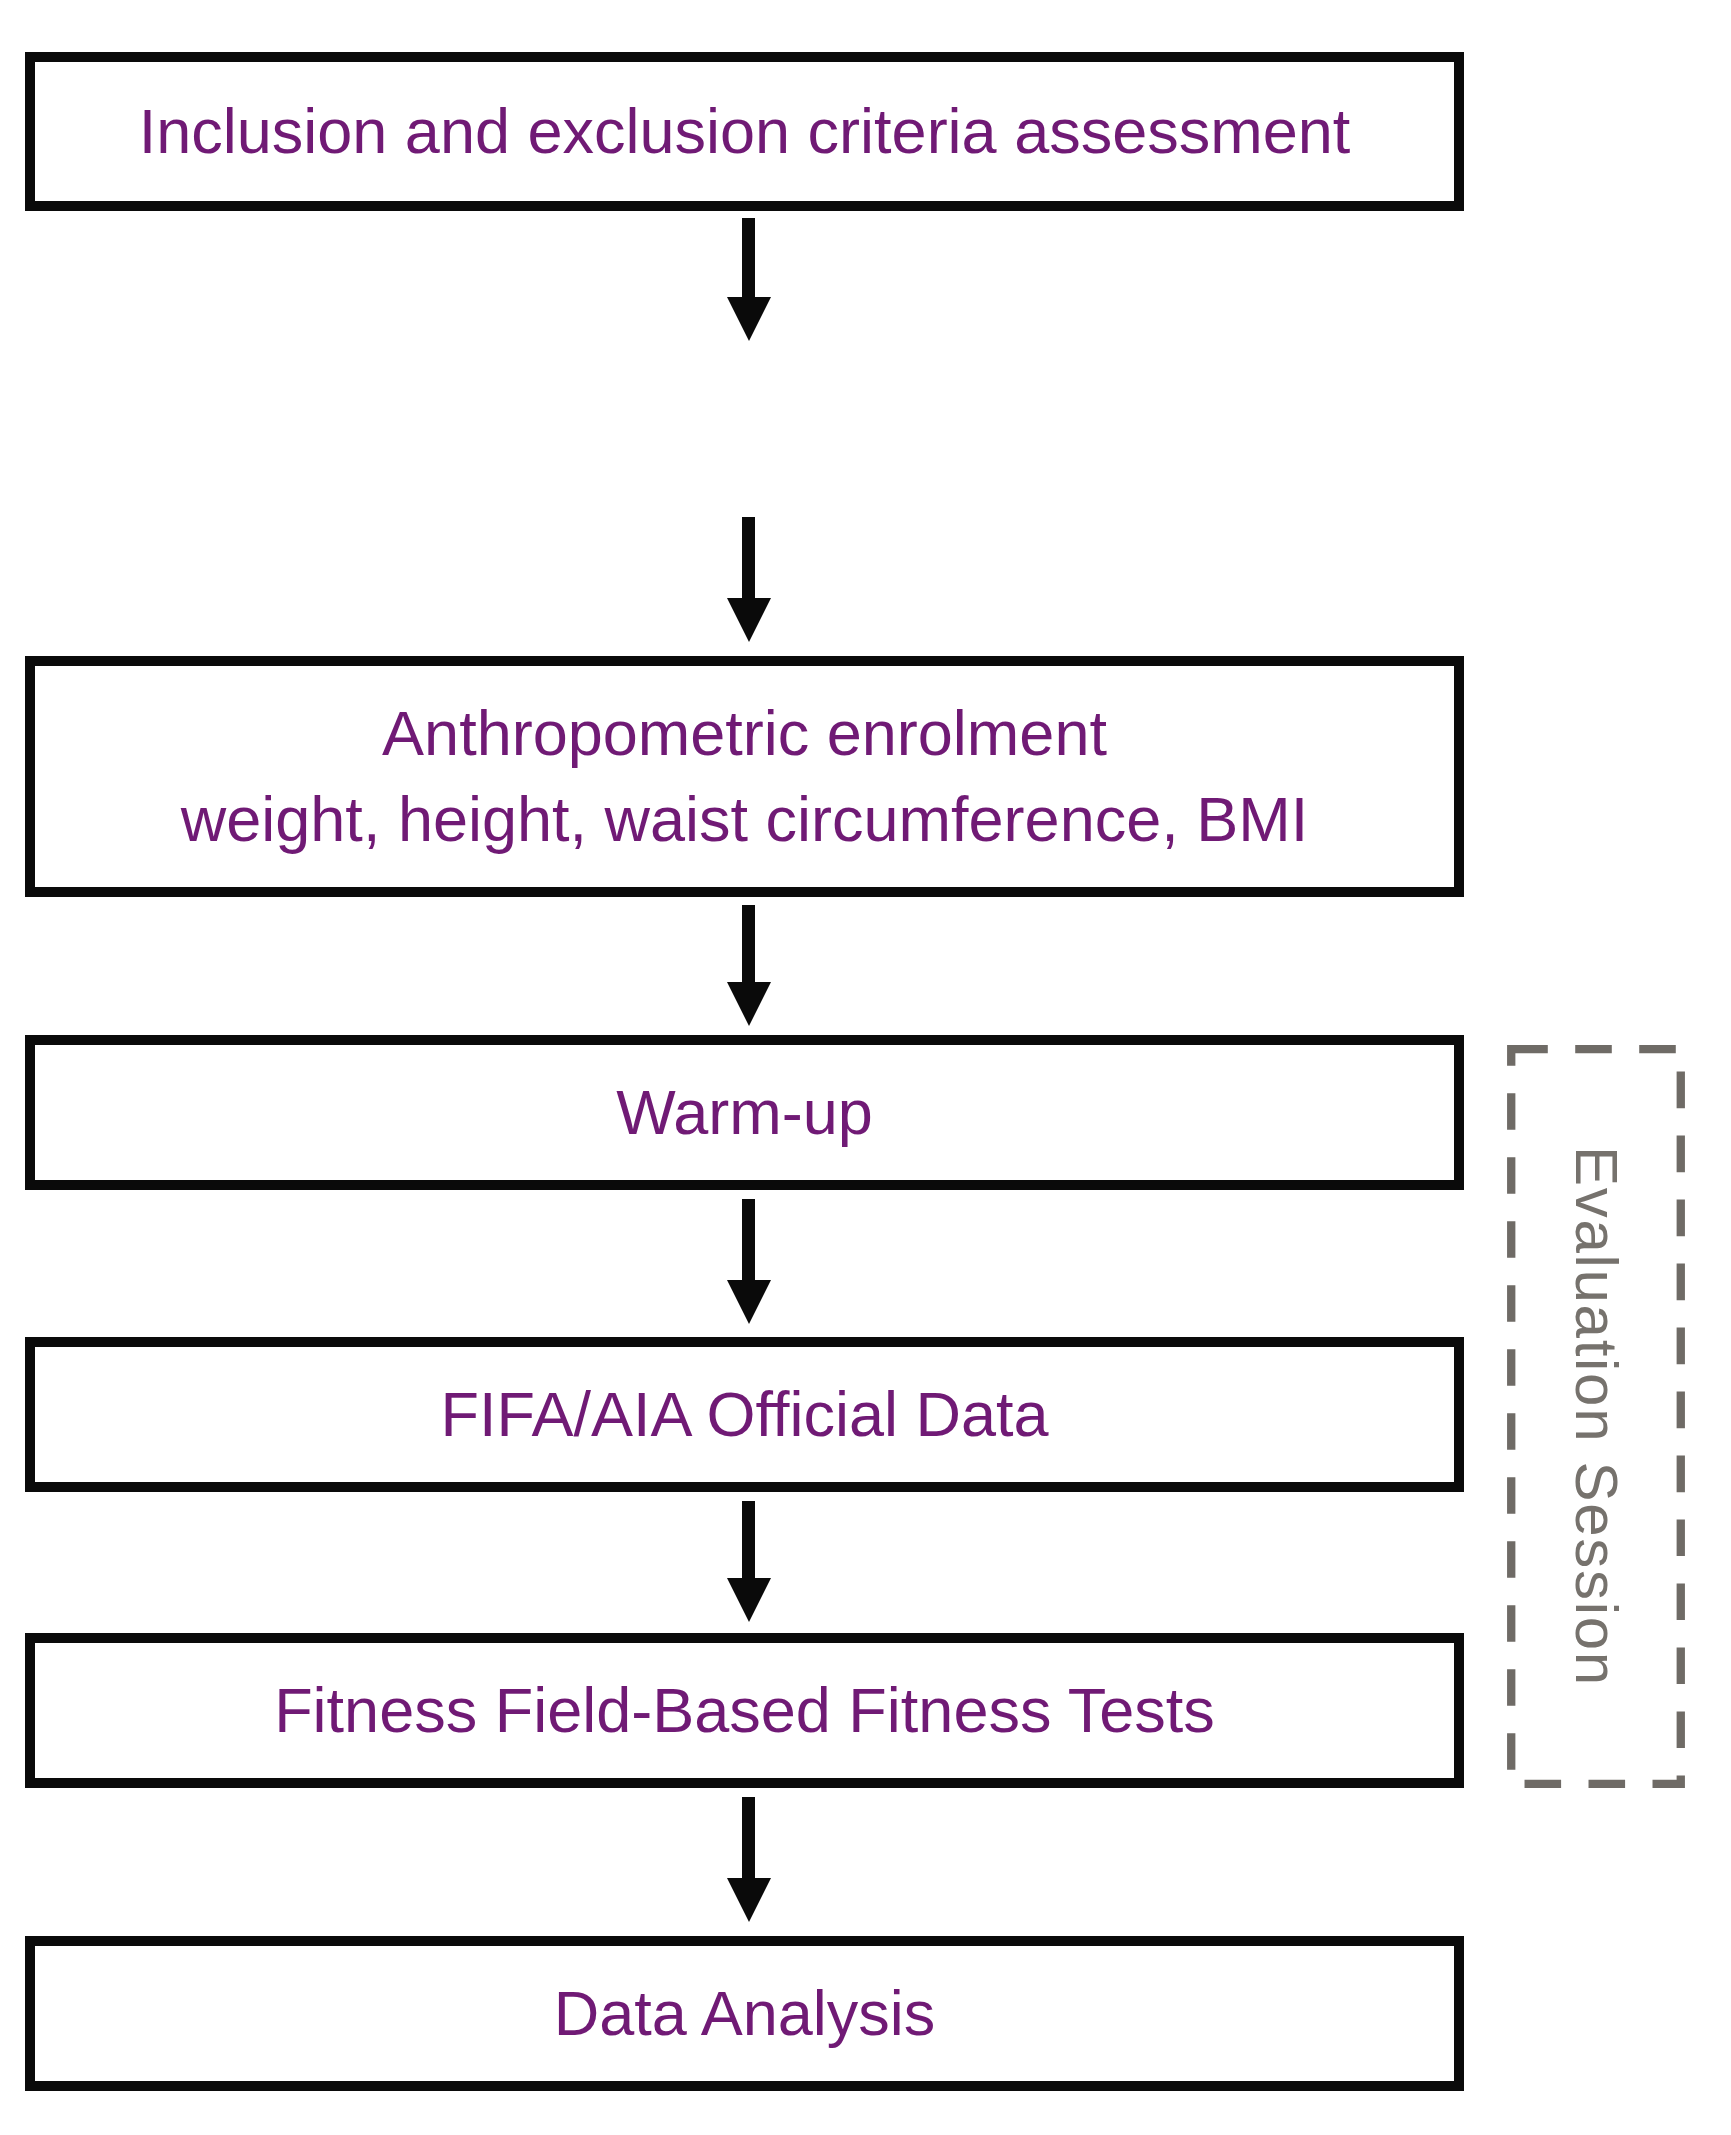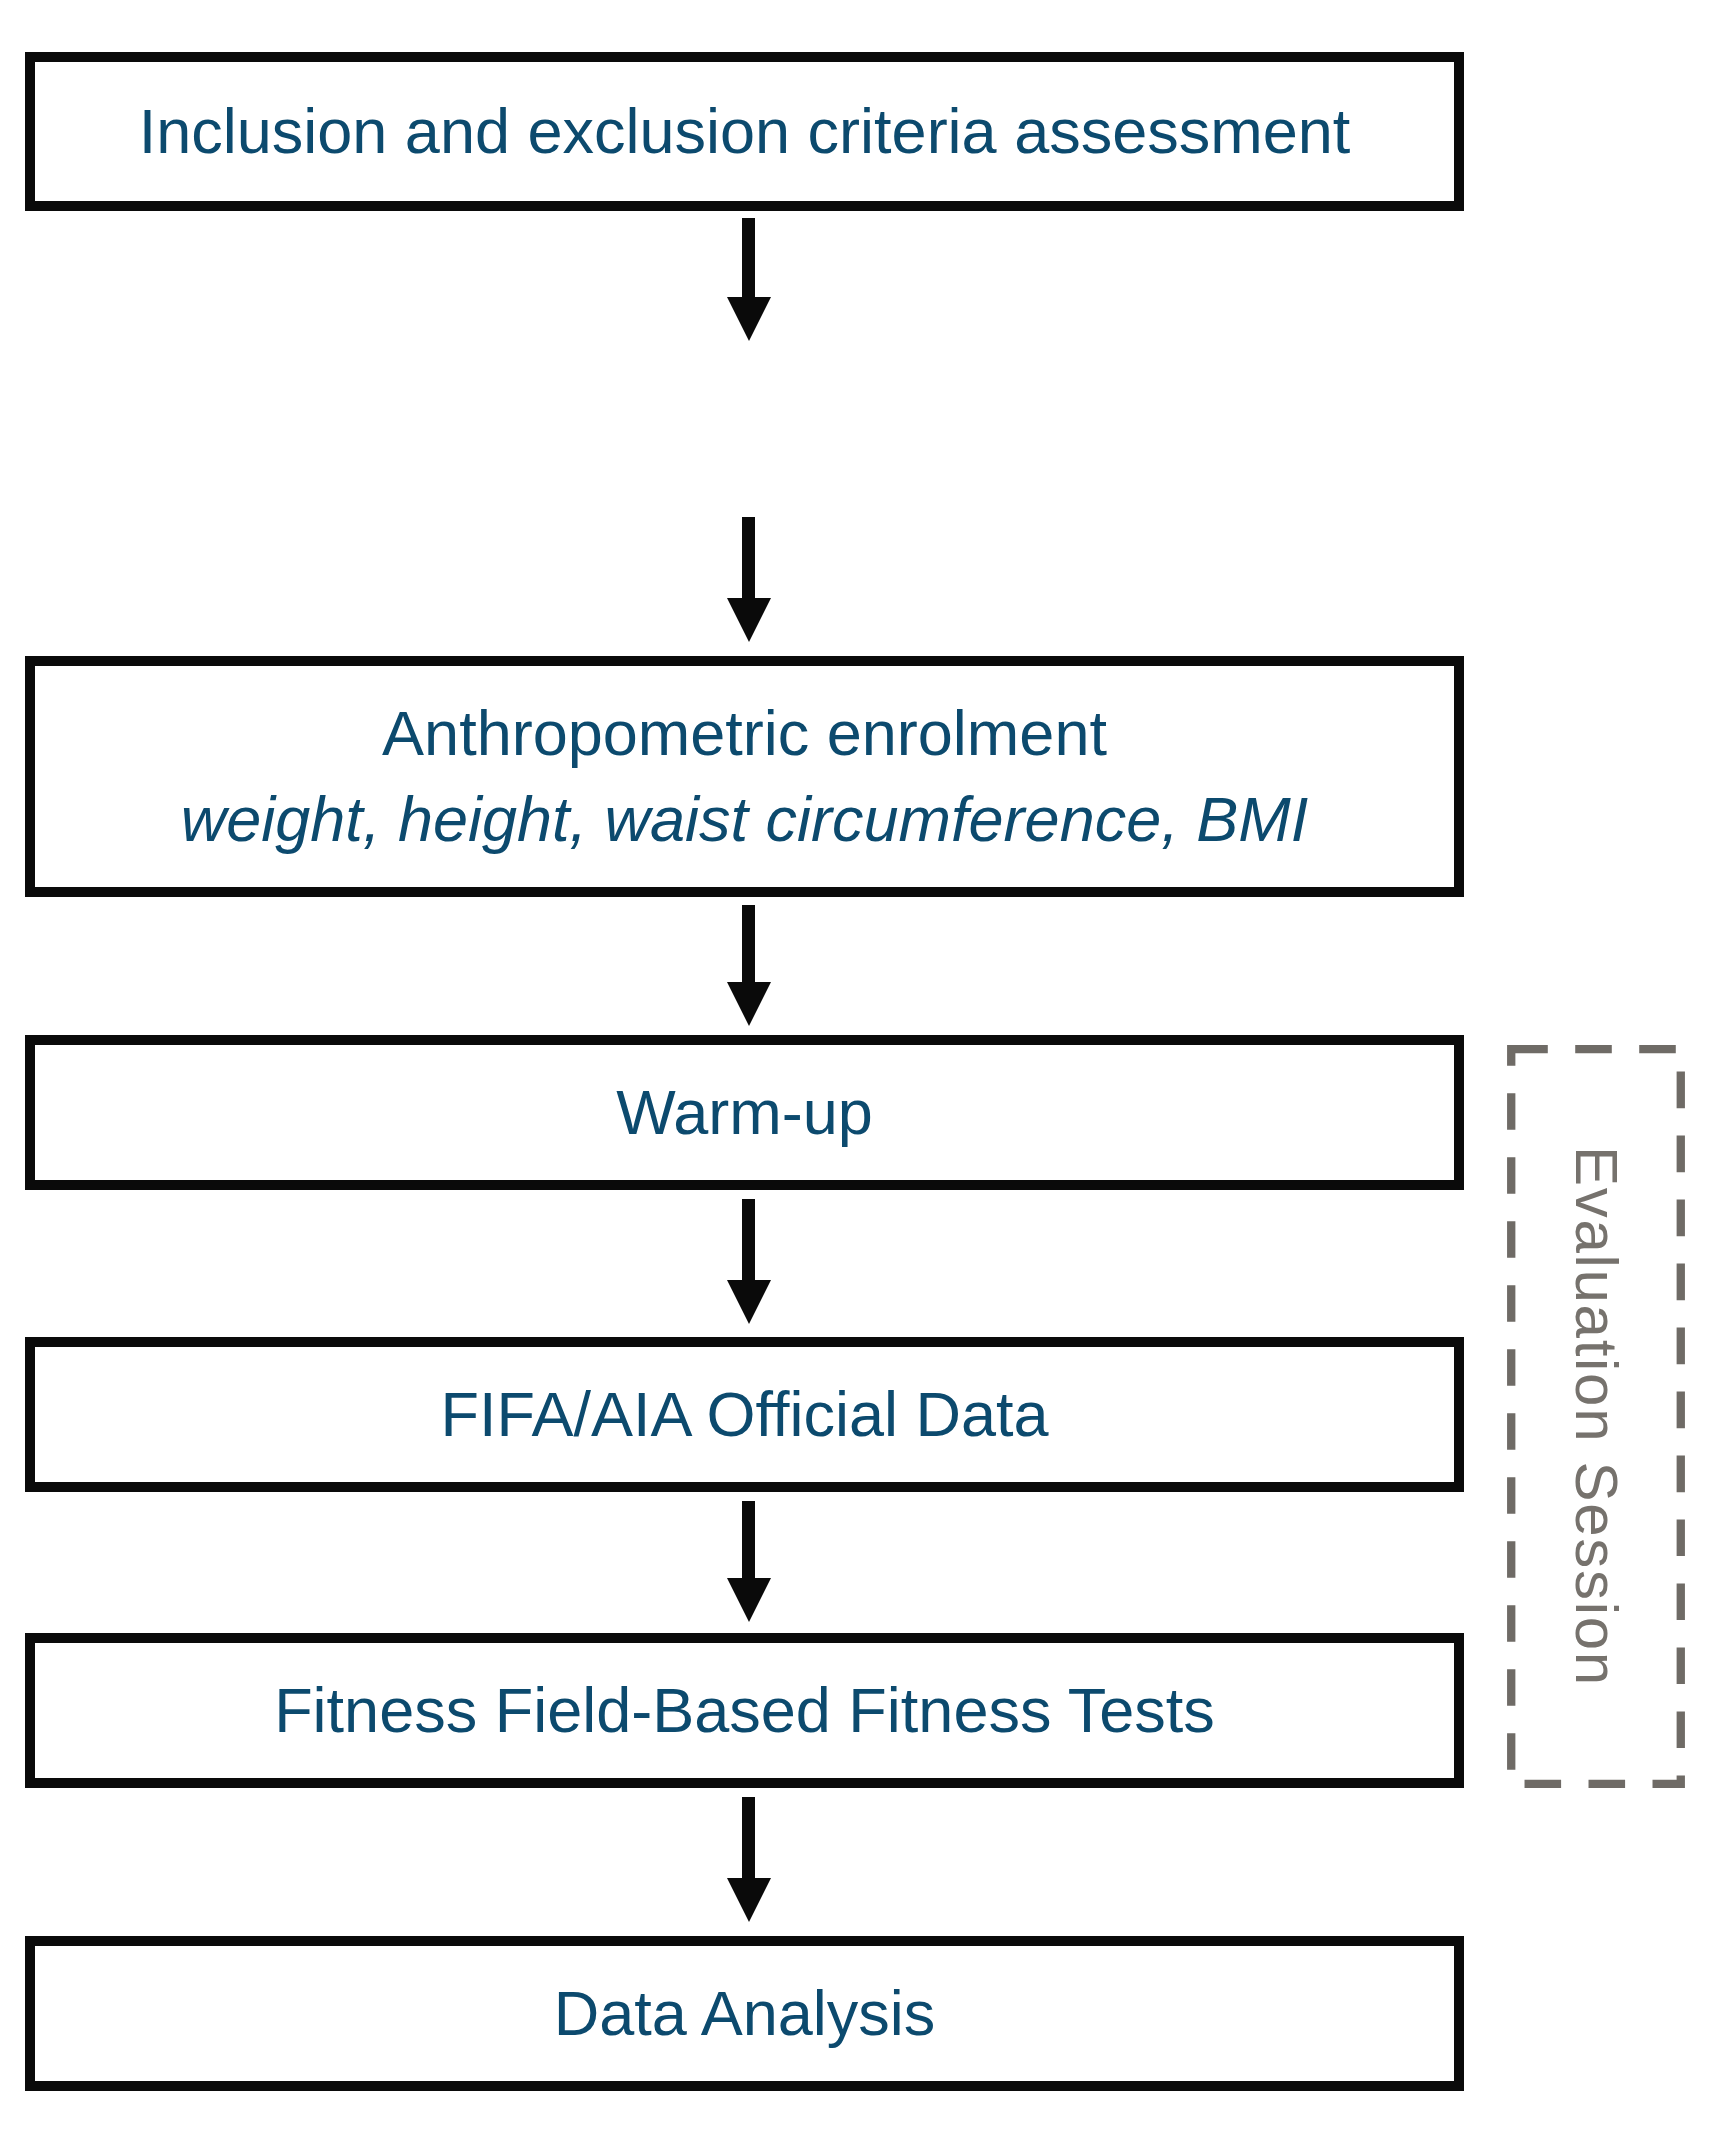--- a/index.html
+++ b/index.html
@@ -20,26 +20,25 @@
     left: 25px;
     width: 1439px;
     box-sizing: border-box;
     border: 10.8px solid #0a0a0a;
     background: #ffffff;
     display: flex;
     flex-direction: column;
     align-items: center;
     justify-content: center;
     text-align: center;
-    color: #0c4a6e;
+    color: #701a75;
     font-size: 63px;
     line-height: 1.36;
   }
   .flow-box .sub {
-    font-style: italic;
   }
   .down-arrow {
     position: absolute;
     left: 726px;
     width: 45px;
     display: flex;
     flex-direction: column;
     align-items: center;
   }
   .down-arrow .stem {

